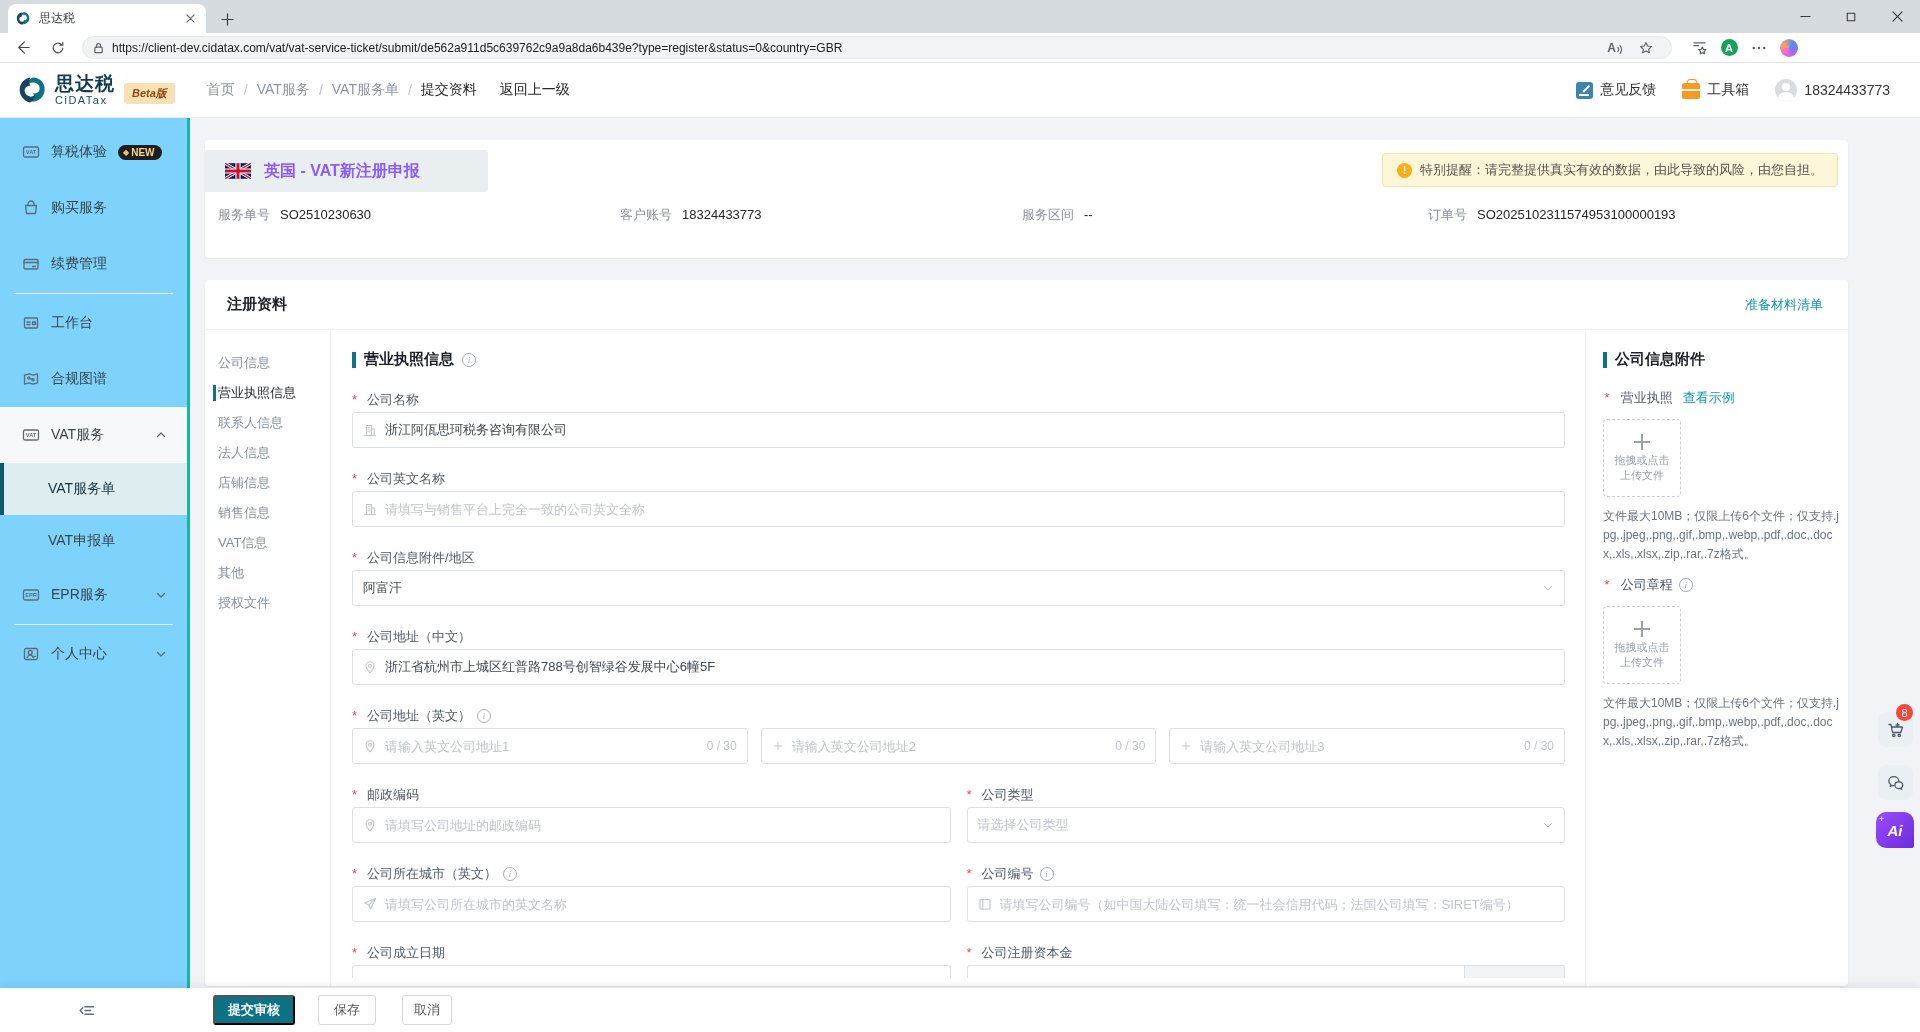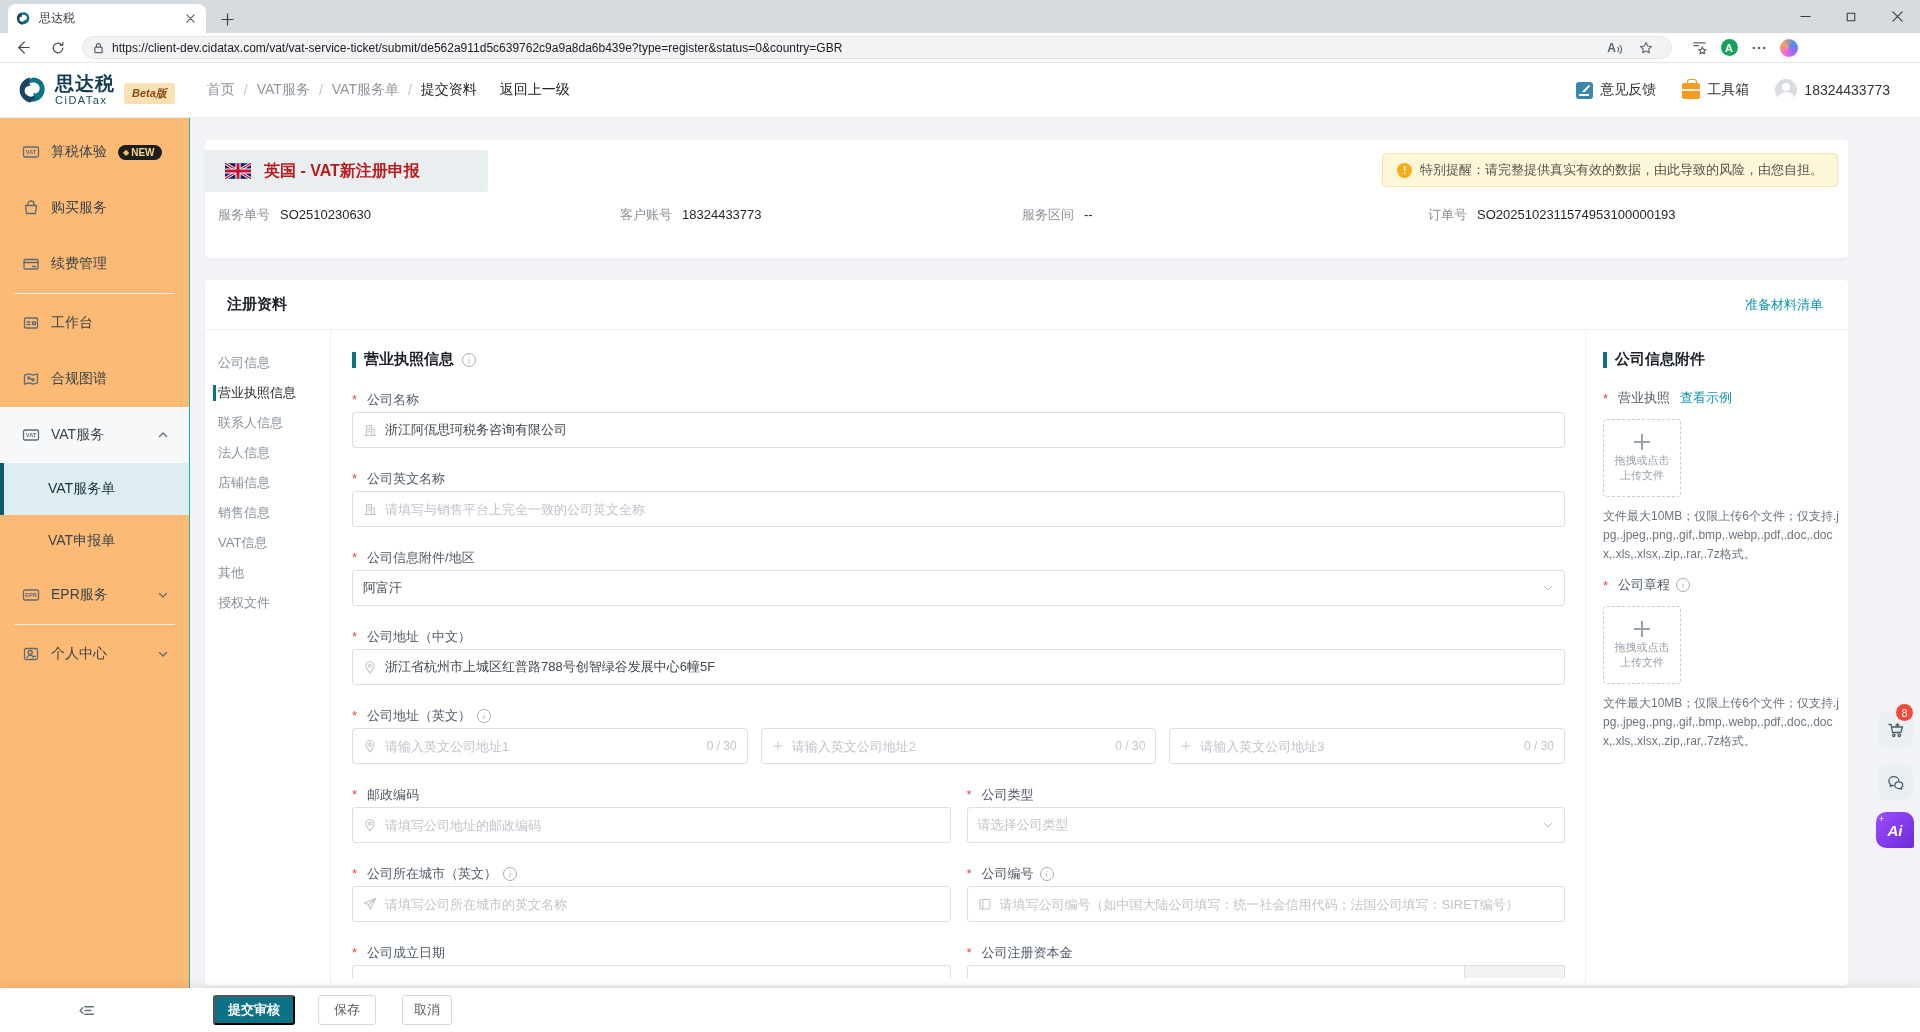--- a/index.html
+++ b/index.html
@@ -55,42 +55,42 @@
   .fb-ico::before { content:""; position:absolute; left:3px; top:3px; width:9px; height:2px; background:#fff; transform:rotate(-45deg) translate(0,4px); }
   .fb-ico::after { content:""; position:absolute; left:3px; bottom:3px; width:10px; height:1.6px; background:#fff; }
   .tb-ico { width:18px; height:16px; background:#f59a23; border-radius:2px; position:relative; margin-top:2px; }
   .tb-ico::before { content:""; position:absolute; left:5px; top:-4px; width:8px; height:4px; border:1.6px solid #f59a23; border-bottom:none; border-radius:3px 3px 0 0; }
   .tb-ico::after { content:""; position:absolute; left:0; top:6px; width:18px; height:1.6px; background:#fff; opacity:.85; }
   .avatar { width:22px; height:22px; border-radius:50%; background:#d9dde2; position:relative; overflow:hidden; }
   .avatar::before { content:""; position:absolute; left:7px; top:4px; width:8px; height:8px; border-radius:50%; background:#fff; }
   .avatar::after { content:""; position:absolute; left:3px; top:13px; width:16px; height:12px; border-radius:50%; background:#fff; }
 
   
-  .sidebar { position:absolute; left:0; top:118px; width:190px; bottom:0; background:#fdba74;
-             border-right:1px solid #14b8a6; padding-top:6px; z-index:2; }
+  .sidebar { position:absolute; left:0; top:118px; width:190px; bottom:0; background:#7dd3fc;
+             border-right:3px solid #14b8a6; padding-top:6px; z-index:2; }
   .side-item { height:56px; display:flex; align-items:center; padding-left:22px; gap:11px;
                font-size:14px; color:#39444c; position:relative; }
   .side-item .ic { color:#5c6b76; }
   .side-item.gray { background:#f7f8f9; }
   .side-chev { position:absolute; right:20px; color:#5c6b76; }
   .side-div { height:1px; background:#ececec; margin:1px 14px; }
   .sub-item { height:52px; display:flex; align-items:center; padding-left:48px; font-size:14px; color:#39444c; position:relative; }
   .sub-item.active { background:#ddedf0; color:#17323f; }
   .sub-item.active::before { content:""; position:absolute; left:0; top:0; bottom:0; width:4px; background:#0b5a6e; }
   .newbadge { background:#1e1e1e; color:#f7d98c; font-size:10px; font-weight:bold; border-radius:9px;
               padding:2px 7px 2px 5px; display:flex; align-items:center; gap:2px; }
   .newbadge::before { content:"◆"; color:#f0c060; font-size:8px; }
 
   
   .content { position:absolute; left:190px; top:118px; right:0; bottom:0; overflow:hidden; }
   .card { background:#fff; border-radius:4px; box-shadow:0 1px 3px rgba(0,0,0,.05); position:absolute; left:15px; width:1643px; }
   .card1 { top:22px; height:118px; }
   .banner { position:absolute; left:0; top:10px; width:283px; height:42px; background:#e9eef1;
             border-radius:0 3px 3px 0; display:flex; align-items:center; gap:13px; padding-left:20px; }
-  .banner-title { font-size:16px; font-weight:bold; color:#b91c1c; }
+  .banner-title { font-size:16px; font-weight:bold; color:#8b5cf6; }
   .notice { position:absolute; right:10px; top:13px; height:34px; background:#fdf6d8; border:1px solid #f3e6a8;
             border-radius:4px; display:flex; align-items:center; gap:8px; padding:0 14px; }
   .notice-ico { width:15px; height:15px; border-radius:50%; background:#faad14; color:#fff; font-size:11px; font-weight:bold;
                 display:flex; align-items:center; justify-content:center; }
   .notice-ico::before { content:"!"; }
   .notice-txt { font-size:13px; color:#57524a; }
   .inforow { position:absolute; left:0; top:66px; width:100%; }
   .info-pair { position:absolute; font-size:13px; white-space:nowrap; }
   .info-pair .lb { color:#8c9199; margin-right:10px; }
   .info-pair .vl { color:#262626; }
@@ -126,21 +126,21 @@
   .ci { color:#c0c4cc; flex:none; }
   .counter { font-size:12px; color:#c0c4cc; flex:none; }
   .sel-val { font-size:13px; color:#404850; flex:1; }
   .sel-ph  { font-size:13px; color:#c0c4cc; flex:1; }
   .chev { color:#b3b9c2; flex:none; }
   .grid3 { display:grid; grid-template-columns:1fr 1fr 1fr; gap:13px; }
   .cut { overflow:hidden; height:13px; border-bottom:none; border-radius:3px 3px 0 0; }
   .addon { position:absolute; right:0; top:0; bottom:0; width:100px; background:#f2f3f5; border-left:1px solid #dcdfe4; }
 
   .attach { position:absolute; left:1398px; top:20px; width:238px; }
-  .att-label { font-size:13px; color:#4e5969; display:flex; align-items:center; gap:6px; margin-top:20px; }
+  .att-label { font-size:13px; color:#4e5969; display:flex; align-items:center; gap:6px; margin-top:20px;font-family:Liberation Mono, monospace; }
   .att-link { color:#1195ab; margin-left:4px; }
   .upbox { margin-top:12px; width:78px; height:78px; border:1px dashed #c9cdd4; border-radius:4px;
            display:flex; flex-direction:column; align-items:center; justify-content:center; background:#fff; }
   .plus { width:16px; height:16px; position:relative; margin-bottom:3px; }
   .plus::before { content:""; position:absolute; left:7px; top:0; width:2px; height:16px; background:#9aa1ab; }
   .plus::after  { content:""; position:absolute; left:0; top:7px; width:16px; height:2px; background:#9aa1ab; }
   .upline { font-size:11px; color:#98a0aa; line-height:15px; }
   .att-note { margin-top:10px; font-size:12px; color:#6b7480; line-height:19px; word-break:break-all; }
 
   

